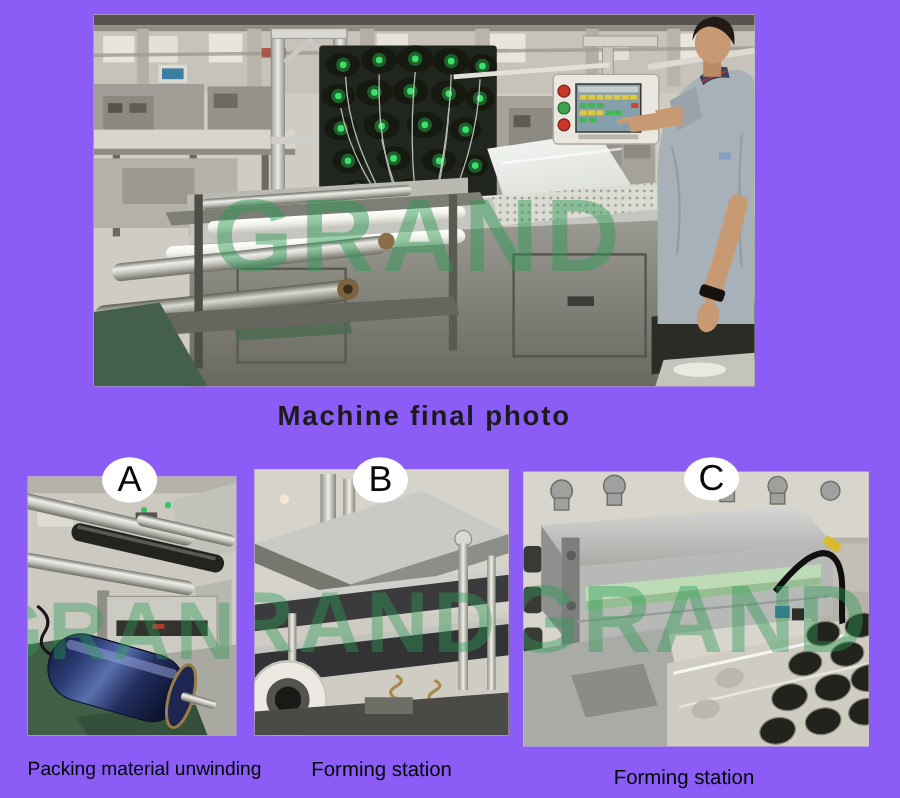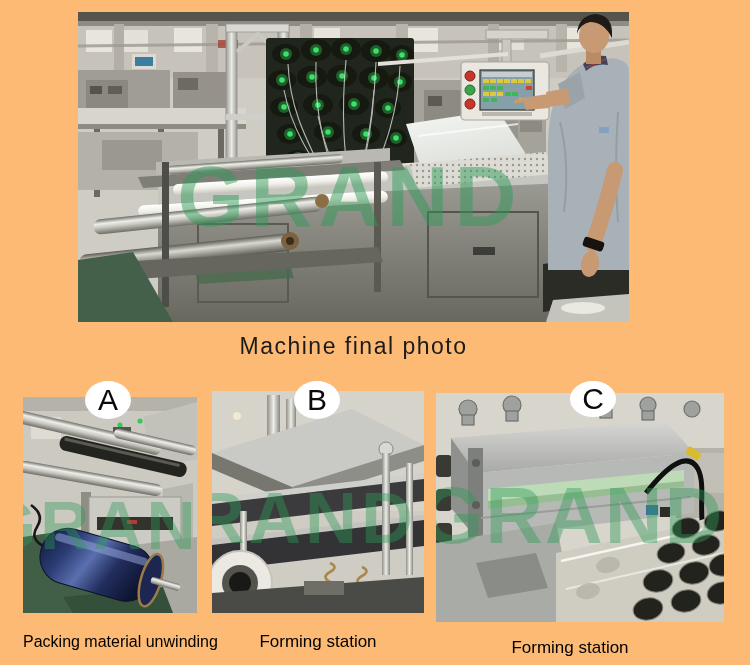--- a/index.html
+++ b/index.html
@@ -1,21 +1,21 @@
 <!DOCTYPE html>
 <html><head>
 <meta charset="utf-8">
 <style>
   html,body{margin:0;padding:0;background:#ffffff;}
   body{width:750px;height:665px;font-family:"Liberation Sans",sans-serif;}
-  .stage{position:relative;width:750px;height:665px;background:#fdba74;overflow:hidden;}
+  .stage{position:relative;width:750px;height:665px;background:#8b5cf6;overflow:hidden;}
   .photo{position:absolute;overflow:hidden;background:#cfccc4;}
   .photo svg{display:block;width:100%;height:100%;}
   .main-caption{position:absolute;left:78px;top:333px;width:551px;text-align:center;
-    font-size:23px;font-weight:normal;letter-spacing:1.5px;color:#1b1b1b;white-space:nowrap;}
+    font-size:23px;font-weight:bold;letter-spacing:1.5px;color:#1b1b1b;white-space:nowrap;}
   .sub-caption{position:absolute;text-align:center;color:#000;white-space:nowrap;}
   .photo-label{position:absolute;background:#ffffff;border-radius:50%;
     display:flex;align-items:center;justify-content:center;
     font-size:30px;line-height:1;color:#0a0a0a;z-index:5;}
 </style>
 </head>
 <body>
 
 <div class="stage">
 

